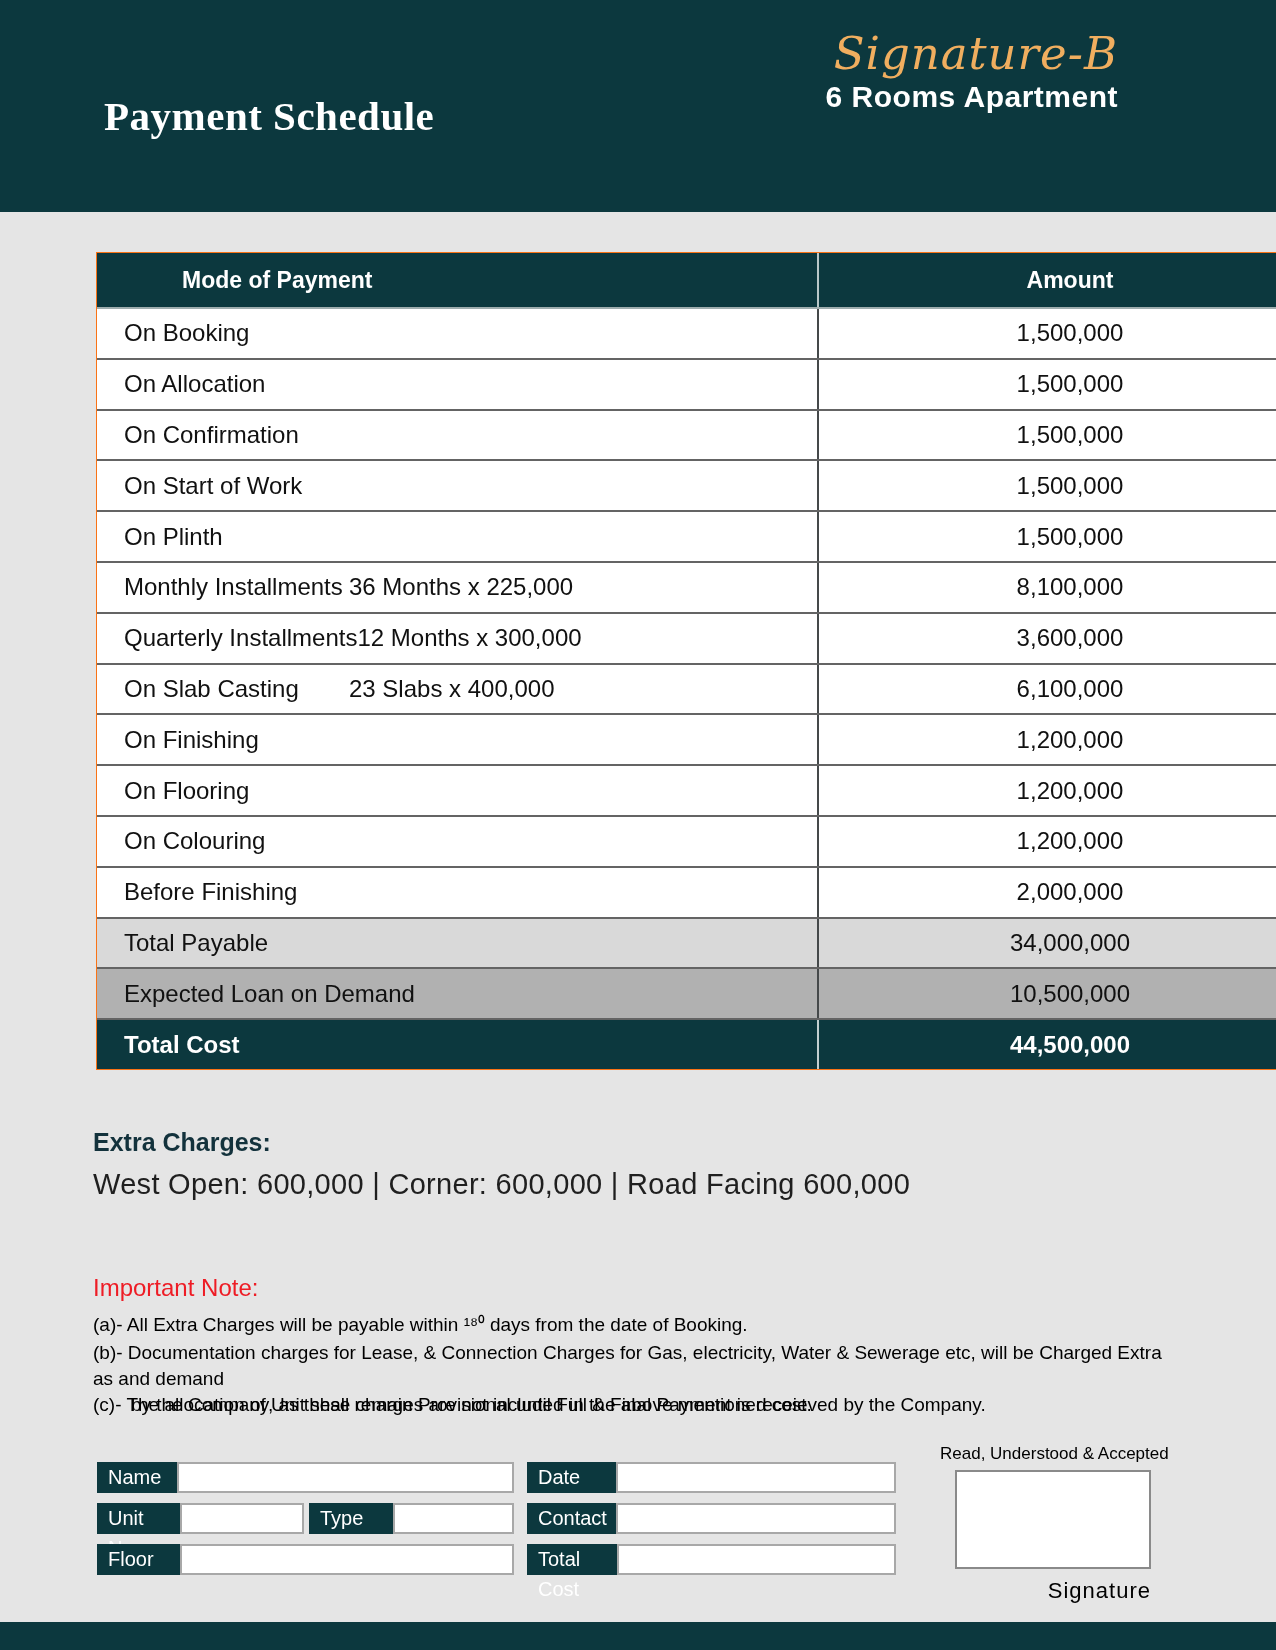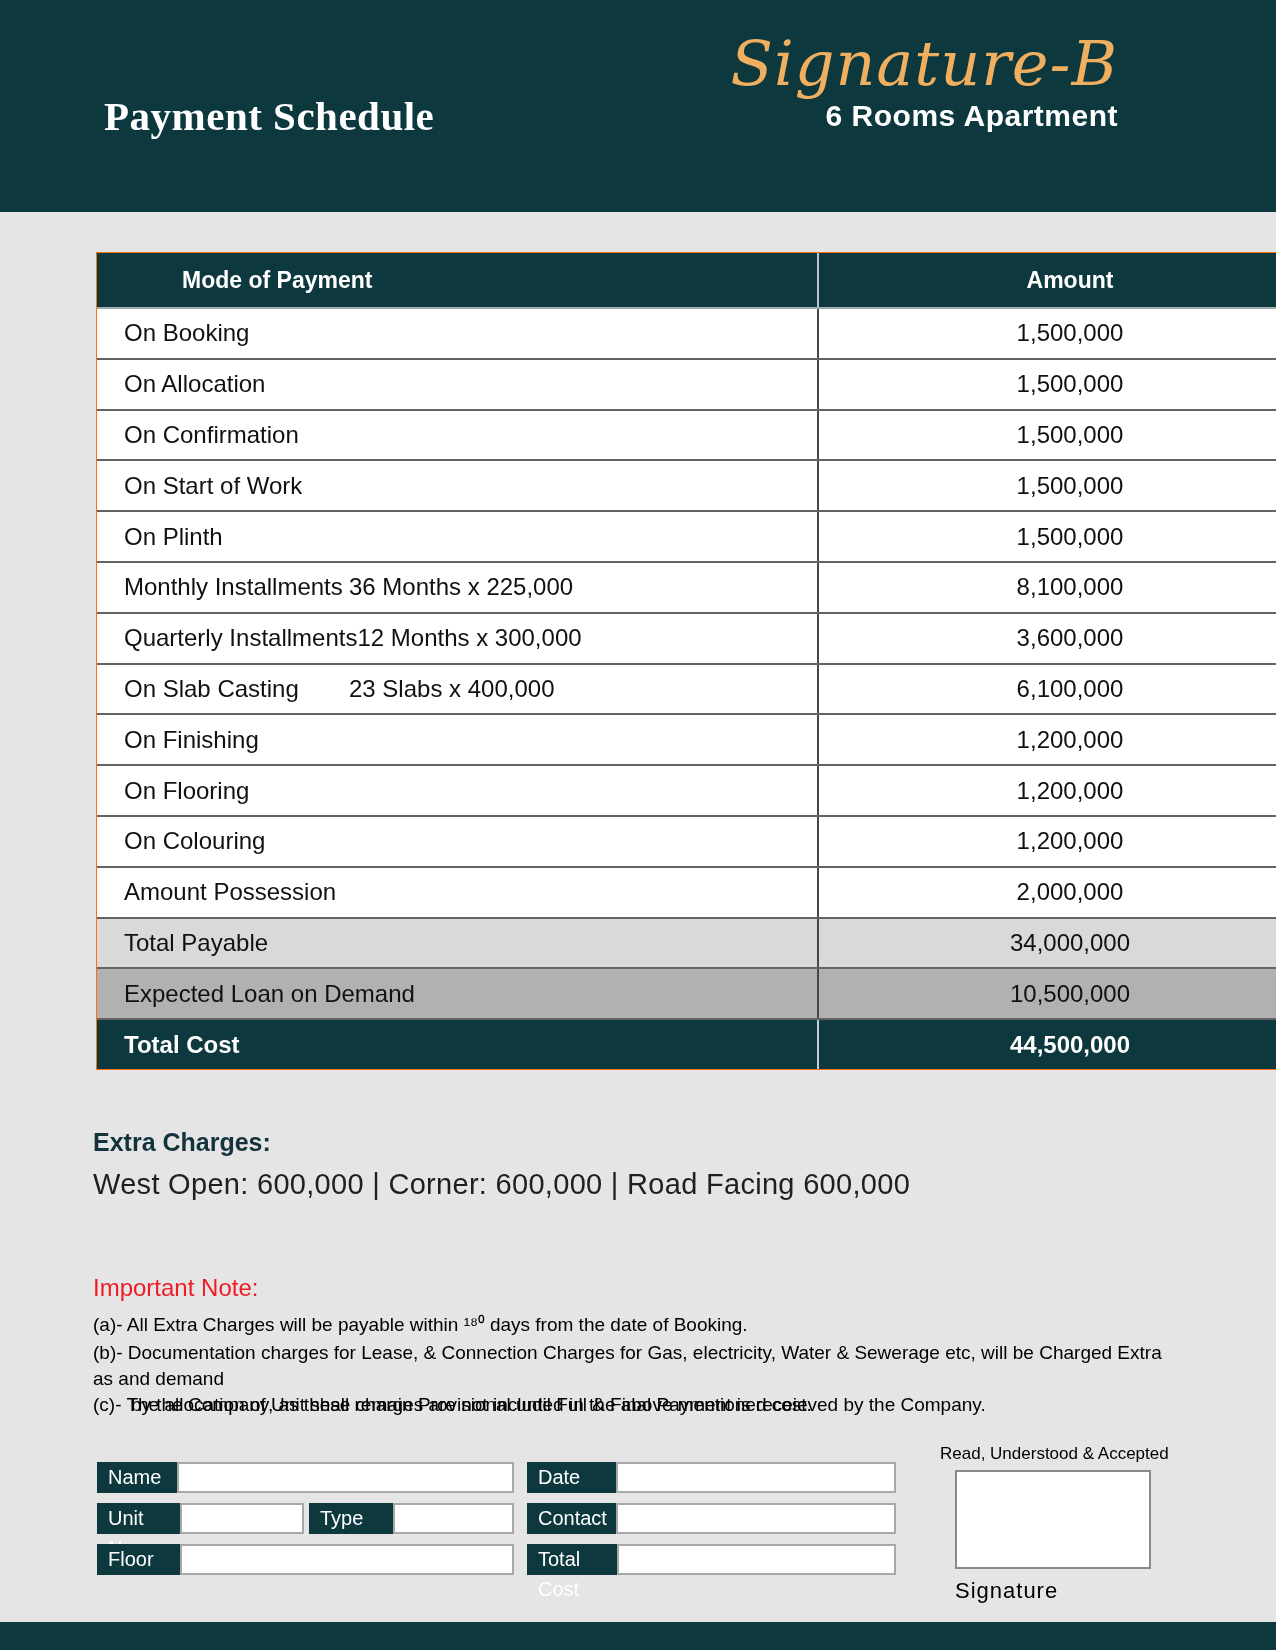--- a/index.html
+++ b/index.html
@@ -16,21 +16,21 @@
     font-family:"Liberation Sans",sans-serif;overflow:hidden;
   }
   
   .header-band{position:absolute;left:0;top:0;width:100%;height:212px;background:var(--teal)}
   .page-title{
     position:absolute;left:104px;top:92px;color:#fff;
     font-family:"Liberation Serif",serif;font-weight:bold;font-size:41px;letter-spacing:.5px;
   }
   .brand{position:absolute;right:158px;top:28px;text-align:right}
   .brand-script{
-    font-family:"DejaVu Serif",serif;font-style:italic;font-size:62px;
+    font-family:"DejaVu Serif",serif;font-style:italic;font-size:45px;
     color:var(--gold);line-height:1.15;letter-spacing:1px;
   }
   .brand-sub{font-size:30px;font-weight:bold;color:#fff;margin-top:0;letter-spacing:.5px}
 
   
   .pay-table{
     position:absolute;left:96px;top:252px;width:1226px;height:818px;
     display:flex;flex-direction:column;border:1px solid #f97316;background:#fff;
   }
   .thead{display:flex;height:54px;background:var(--teal);color:#fff;font-weight:bold;font-size:23px;flex:0 0 54px}
@@ -83,21 +83,21 @@
   .contact-input{left:616px;top:1503px;width:280px}
   
   .floor-label{left:97px;top:1544px;width:83px}
   .floor-input{left:180px;top:1544px;width:334px}
   .totalcost-label{left:527px;top:1544px;width:90px}
   .totalcost-input{left:617px;top:1544px;width:279px}
 
   
   .sig-caption{position:absolute;left:940px;top:1444px;width:226px;text-align:right;font-size:17px;color:#000;white-space:nowrap}
   .sig-box{position:absolute;left:955px;top:1470px;width:196px;height:99px;border:2px solid #8a8a8a;background:#fff}
-  .sig-label{position:absolute;left:955px;top:1578px;width:196px;text-align:left;font-size:22px;color:#000;letter-spacing:1px}
+  .sig-label{position:absolute;left:955px;top:1578px;width:196px;text-align:right;font-size:22px;color:#000;letter-spacing:1px}
 
   
   .footer-band{position:absolute;left:0;bottom:0;width:100%;height:28px;background:var(--teal)}
 </style>
 </head>
 <body>
 
 <div class="page">
 
   <div class="header-band">
@@ -167,21 +167,21 @@
             <span class="rlabel">On Flooring</span>
           </div>
           <div class="cell-amount">1,200,000</div>
         </div><div class="trow normal">
           <div class="cell-mode">
             <span class="rlabel">On Colouring</span>
           </div>
           <div class="cell-amount">1,200,000</div>
         </div><div class="trow normal">
           <div class="cell-mode">
-            <span class="rlabel">Amount Possession</span>
+            <span class="rlabel">Before Finishing</span>
           </div>
           <div class="cell-amount">2,000,000</div>
         </div><div class="trow subtotal-light">
           <div class="cell-mode">
             <span class="rlabel">Total Payable</span>
           </div>
           <div class="cell-amount">34,000,000</div>
         </div><div class="trow subtotal-dark">
           <div class="cell-mode">
             <span class="rlabel">Expected Loan on Demand</span>

